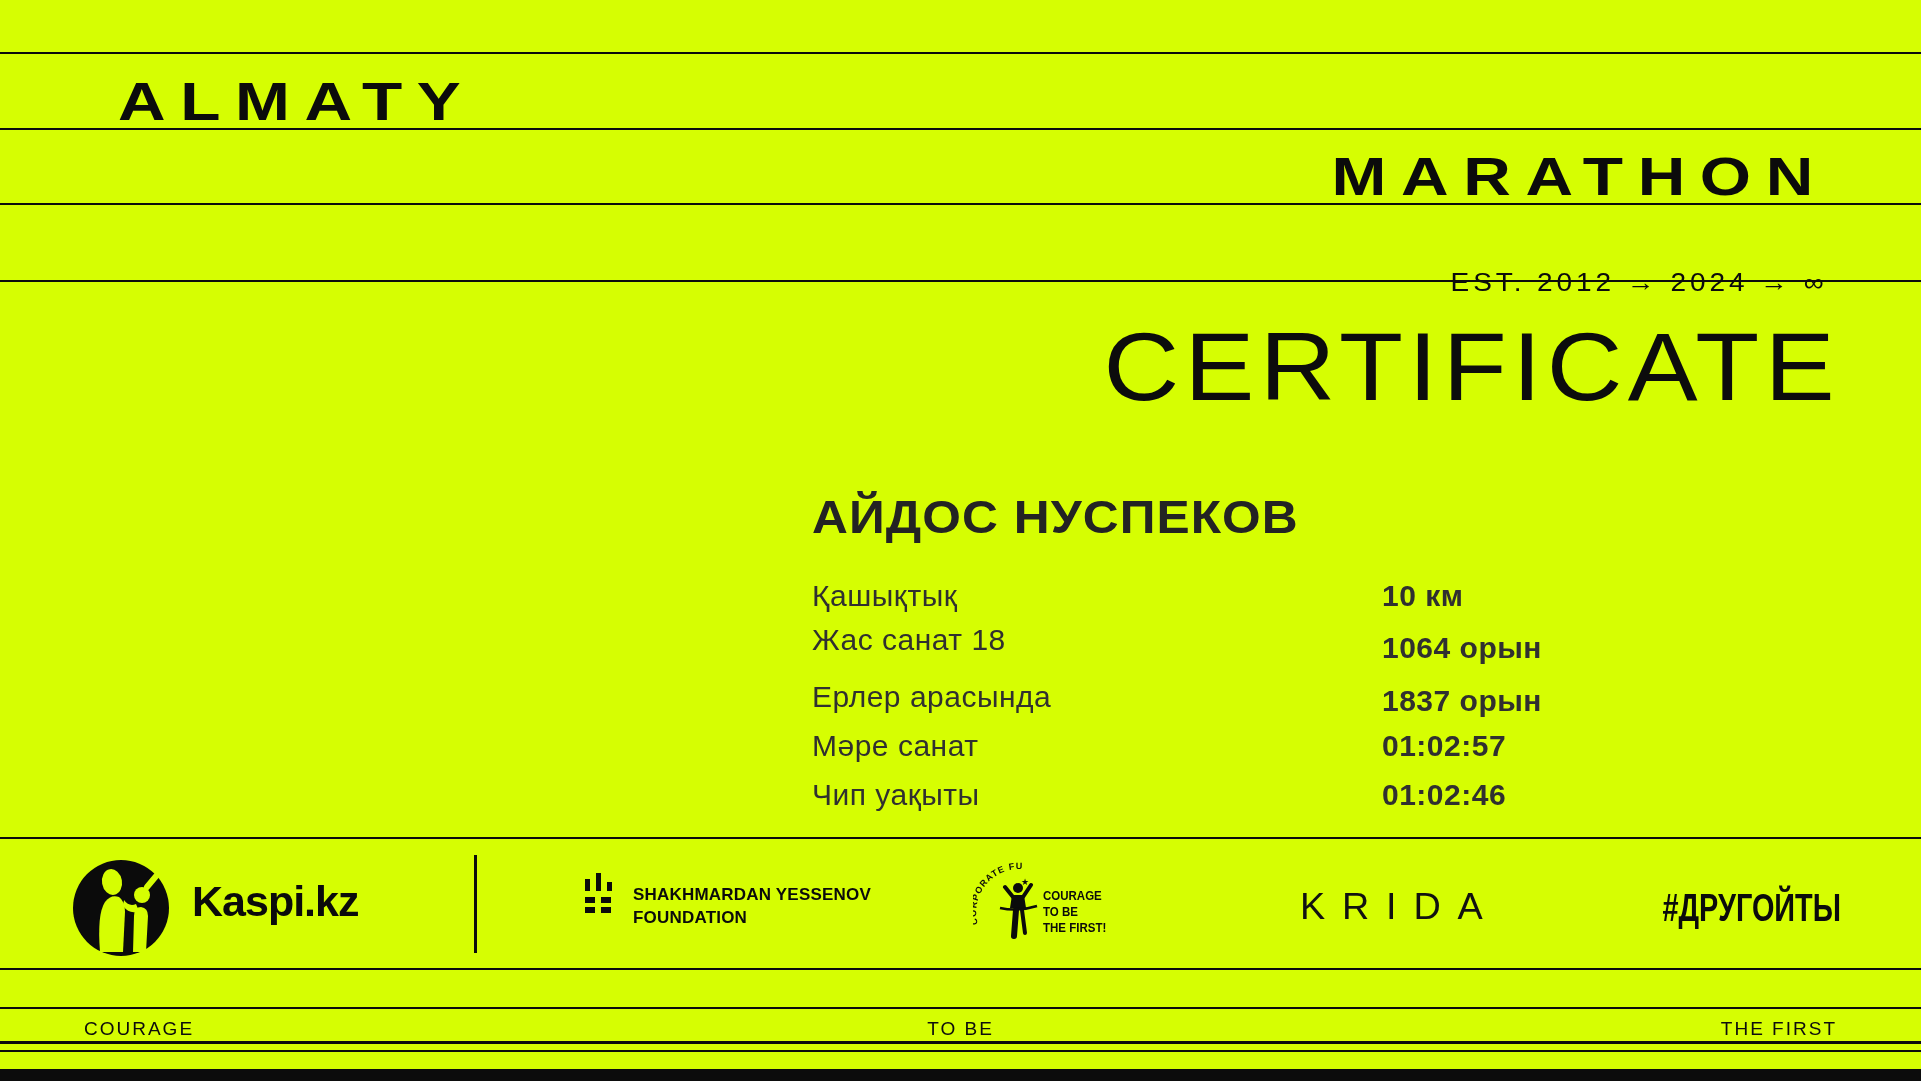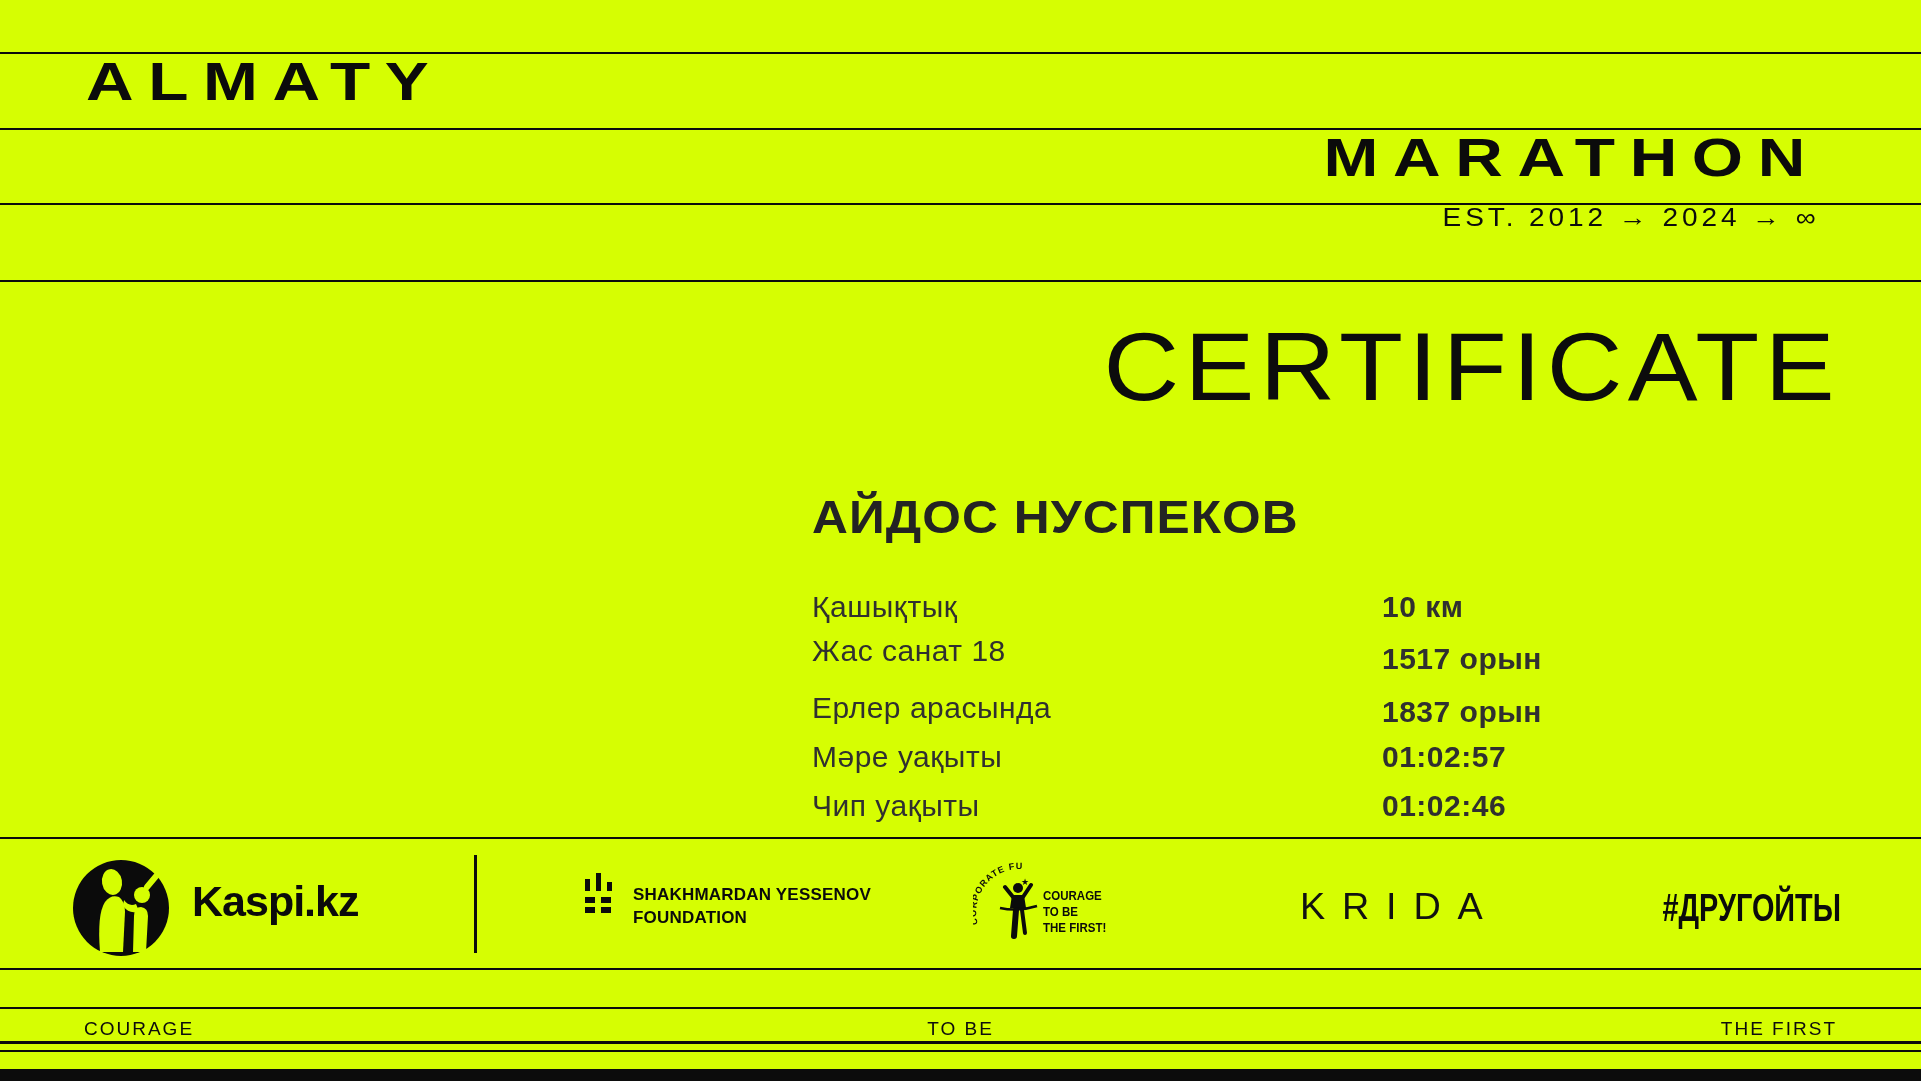--- a/index.html
+++ b/index.html
@@ -3,36 +3,36 @@
 <meta charset="utf-8">
 <style>
   html,body{margin:0;padding:0;background:#222;}
   .canvas{
     position:relative;width:1921px;height:1081px;overflow:hidden;
     background:#d6fe02;
     font-family:"Liberation Sans","DejaVu Sans",sans-serif;
     color:#0c0c0c;
   }
   .hline{position:absolute;left:0;right:0;height:2px;background:#0c0c0c;}
-  .band{position:absolute;left:0;right:16px;display:flex;align-items:flex-start;white-space:nowrap;}
+  .band{position:absolute;left:0;right:8px;display:flex;align-items:flex-end;white-space:nowrap;padding-left:32px;}
   .brand{font-weight:700;font-size:54px;letter-spacing:12px;color:#0b0b0b;line-height:1;}
   .brand-left{margin-left:86px;transform:scaleX(1.22);transform-origin:left center;}
   .brand-right{margin-left:auto;margin-right:85px;transform:scaleX(1.22);transform-origin:right center;}
   .est{margin-left:auto;margin-right:85px;font-size:25px;font-weight:500;letter-spacing:3.5px;
        transform:scaleX(1.12);transform-origin:right center;line-height:1;}
   .title{
     position:absolute;right:81px;top:318px;font-size:97px;font-weight:400;letter-spacing:5px;
     line-height:1;white-space:nowrap;transform:scaleX(1.08);transform-origin:right center;color:#0c0c0c;
   }
   .name{
     position:absolute;left:812px;top:494px;font-size:46px;font-weight:700;letter-spacing:1px;
     color:#232323;line-height:1;white-space:nowrap;transform:scaleX(1.08);transform-origin:left center;
   }
   .rlabel,.rvalue{
-    position:absolute;font-size:30px;line-height:36px;color:#303030;white-space:nowrap;letter-spacing:0.5px;margin-top:11px;
+    position:absolute;font-size:30px;line-height:36px;color:#303030;white-space:nowrap;letter-spacing:0.5px;
   }
   .rlabel{left:812px;}
   .rvalue{left:1382px;font-weight:bold;}
   .divider{position:absolute;width:3px;background:#0c0c0c;}
   .kaspi-text{position:absolute;left:192px;top:878px;font-size:43px;font-weight:700;letter-spacing:-1px;color:#0b0b0b;line-height:1.1;}
   .yess-text{position:absolute;left:633px;top:884px;font-size:17px;font-weight:700;line-height:1.35;color:#0b0b0b;letter-spacing:0.2px;white-space:nowrap;}
   .fund-text{position:absolute;left:1043px;top:888px;font-size:12.5px;font-weight:600;line-height:1.28;color:#0b0b0b;
              letter-spacing:0;white-space:nowrap;transform:scaleX(0.92);transform-origin:left center;}
   .krida{position:absolute;left:1300px;top:889px;font-size:36px;font-weight:400;letter-spacing:16px;
          line-height:1;color:#111;white-space:nowrap;transform:scaleX(1.05);transform-origin:left center;}
@@ -72,26 +72,26 @@
   </div>
 
   <div class="title">CERTIFICATE</div>
 
   <div class="name">АЙДОС НУСПЕКОВ</div>
 
   <div class="rlabel" style="top:578px">Қашықтық</div>
   <div class="rvalue" style="top:578px">10 км</div>
 
   <div class="rlabel" style="top:622px">Жас санат 18</div>
-  <div class="rvalue" style="top:630px">1517 орын</div>
+  <div class="rvalue" style="top:630px">1064 орын</div>
 
   <div class="rlabel" style="top:679px">Ерлер арасында</div>
   <div class="rvalue" style="top:683px">1837 орын</div>
 
-  <div class="rlabel" style="top:728px">Мәре уақыты</div>
+  <div class="rlabel" style="top:728px">Мәре санат</div>
   <div class="rvalue" style="top:728px">01:02:57</div>
 
   <div class="rlabel" style="top:777px">Чип уақыты</div>
   <div class="rvalue" style="top:777px">01:02:46</div>
 
   <div style="position:absolute;left:73px;top:860px;width:96px;height:96px">
     <svg width="96" height="96" viewBox="0 0 96 96">
       <circle cx="48" cy="48" r="48" fill="#0b0b0b"></circle>
 
       <ellipse cx="39" cy="22" rx="10" ry="13" fill="#d6fe02" transform="rotate(-10 39 22)"></ellipse>

